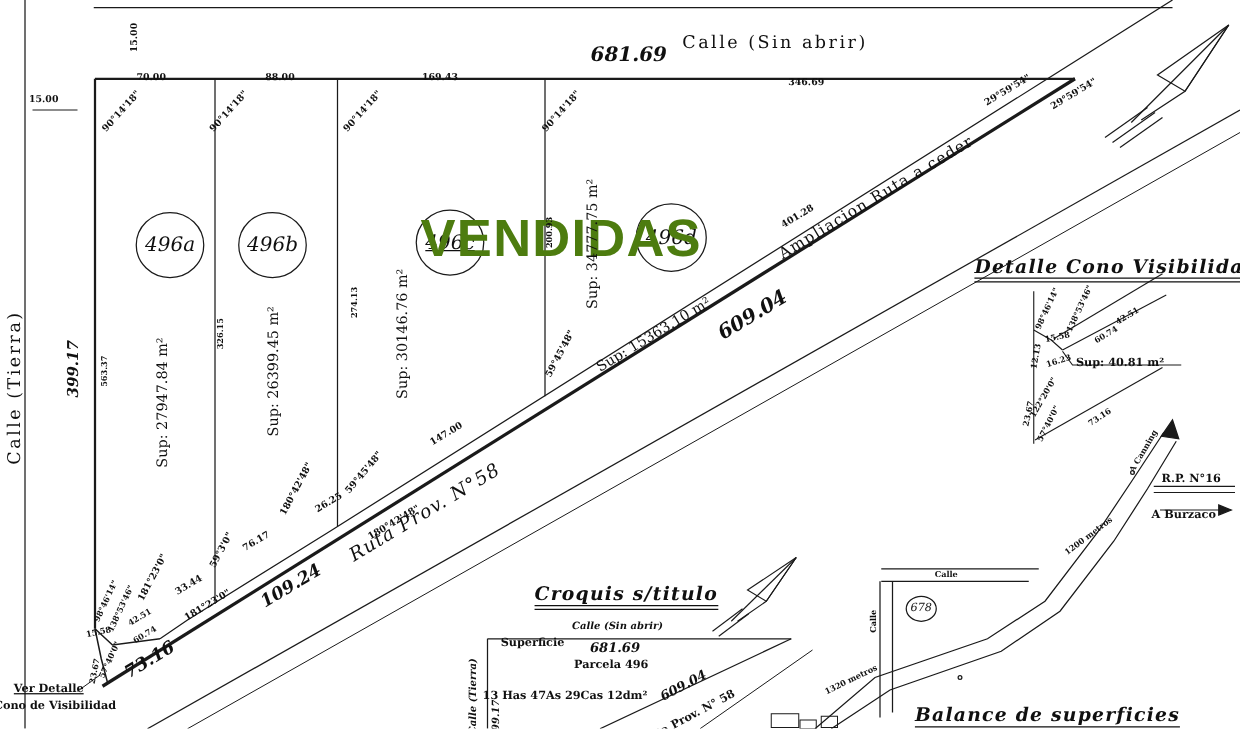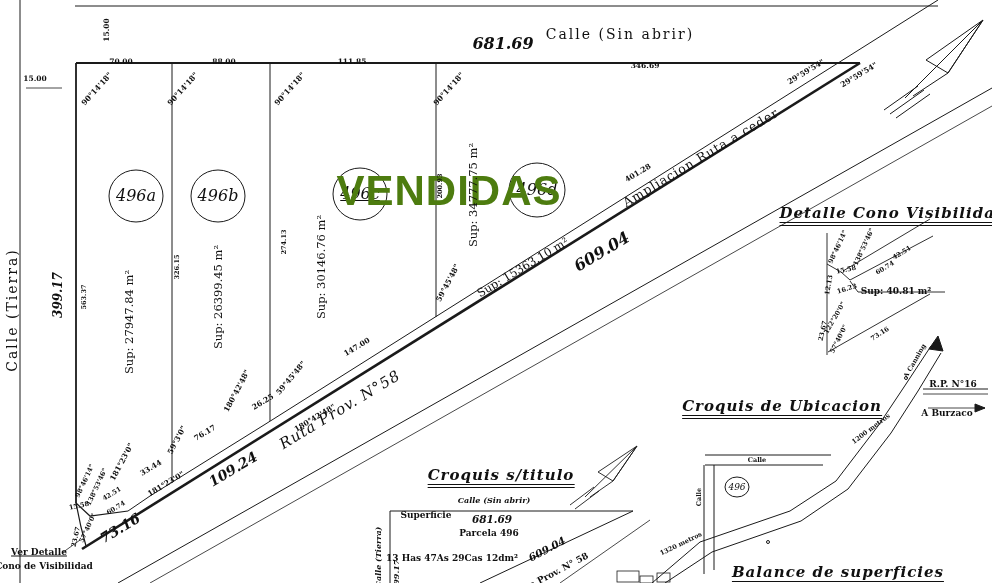--- a/index.html
+++ b/index.html
@@ -132,21 +132,21 @@
     </g>
   </svg>
 
   <div id="labels-layer">
       <div class="lbl dim" style="left: 107px; top: 30px; transform: translate(-50%, -50%) rotate(-90deg);">15.00</div>
       <div class="lbl dim" style="left: 35px; top: 79px; transform: translate(-50%, -50%) rotate(0deg);">15.00</div>
       <div class="lbl dim" style="left: 121px; top: 62px; transform: translate(-50%, -50%) rotate(0deg);">70.00</div>
       <div class="lbl dim" style="left: 97px; top: 89px; transform: translate(-50%, -50%) rotate(-48deg);">90°14'18"</div>
       <div class="lbl dim" style="left: 224px; top: 62px; transform: translate(-50%, -50%) rotate(0deg);">88.00</div>
       <div class="lbl dim" style="left: 183px; top: 89px; transform: translate(-50%, -50%) rotate(-48deg);">90°14'18"</div>
-      <div class="lbl dim" style="left: 352px; top: 62px; transform: translate(-50%, -50%) rotate(0deg);">111.85</div>
+      <div class="lbl dim" style="left: 352px; top: 62px; transform: translate(-50%, -50%) rotate(0deg);">169.43</div>
       <div class="lbl dim" style="left: 290px; top: 89px; transform: translate(-50%, -50%) rotate(-48deg);">90°14'18"</div>
       <div class="lbl dim" style="left: 449px; top: 89px; transform: translate(-50%, -50%) rotate(-48deg);">90°14'18"</div>
       <div class="lbl dim" style="left: 645px; top: 66px; transform: translate(-50%, -50%) rotate(0deg);">346.69</div>
       <div class="lbl numlg" style="left: 503px; top: 44px; transform: translate(-50%, -50%) rotate(0deg);">681.69</div>
       <div class="lbl street" style="left: 620px; top: 34px; transform: translate(-50%, -50%) rotate(0deg);">Calle (Sin abrir)</div>
       <div class="lbl dim" style="left: 806px; top: 72px; transform: translate(-50%, -50%) rotate(-31deg);">29°59'54"</div>
       <div class="lbl dim" style="left: 859px; top: 75px; transform: translate(-50%, -50%) rotate(-31deg);">29°59'54"</div>
       <div class="lbl street" style="left: 12px; top: 310px; transform: translate(-50%, -50%) rotate(-90deg);">Calle (Tierra)</div>
       <div class="lbl numsm" style="left: 58px; top: 295px; transform: translate(-50%, -50%) rotate(-90deg);">399.17</div>
       <div class="lbl parcel" style="left: 136px; top: 196px; transform: translate(-50%, -50%) rotate(0deg);">496a</div>
@@ -196,29 +196,28 @@
       <div class="lbl dimsm" style="left: 902px; top: 253px; transform: translate(-50%, -50%) rotate(-31deg);">42.51</div>
       <div class="lbl dimsm" style="left: 846px; top: 270px; transform: translate(-50%, -50%) rotate(-12deg);">15.58</div>
       <div class="lbl dimsm" style="left: 885px; top: 268px; transform: translate(-50%, -50%) rotate(-31deg);">60.74</div>
       <div class="lbl dimsm" style="left: 829px; top: 285px; transform: translate(-50%, -50%) rotate(-80deg);">12.13</div>
       <div class="lbl dimsm" style="left: 847px; top: 289px; transform: translate(-50%, -50%) rotate(-18deg);">16.23</div>
       <div class="lbl smallb" style="left: 896px; top: 291px; transform: translate(-50%, -50%) rotate(0deg);">Sup: 40.81 m²</div>
       <div class="lbl dimsm" style="left: 835px; top: 318px; transform: translate(-50%, -50%) rotate(-60deg);">122°20'0"</div>
       <div class="lbl dimsm" style="left: 823px; top: 331px; transform: translate(-50%, -50%) rotate(-78deg);">23.67</div>
       <div class="lbl dimsm" style="left: 839px; top: 339px; transform: translate(-50%, -50%) rotate(-63deg);">57°40'0"</div>
       <div class="lbl dimsm" style="left: 880px; top: 334px; transform: translate(-50%, -50%) rotate(-33deg);">73.16</div>
-      <div class="lbl title" style="left: 782px; top: 409px; transform: translate(-50%, -50%) rotate(0deg);">Croquis de Ubicacion</div>
       <div class="lbl dimsm" style="left: 915px; top: 361px; transform: translate(-50%, -50%) rotate(-60deg);">A Canning</div>
       <div class="lbl smallb" style="left: 953px; top: 384px; transform: translate(-50%, -50%) rotate(0deg);">R.P. N°16</div>
       <div class="lbl smallb" style="left: 947px; top: 413px; transform: translate(-50%, -50%) rotate(0deg);">A Burzaco</div>
       <div class="lbl dimsm" style="left: 871px; top: 429px; transform: translate(-50%, -50%) rotate(-37deg);">1200 metros</div>
       <div class="lbl dimsm" style="left: 681px; top: 544px; transform: translate(-50%, -50%) rotate(-26deg);">1320 metros</div>
       <div class="lbl dimsm" style="left: 757px; top: 460px; transform: translate(-50%, -50%) rotate(0deg);">Calle</div>
       <div class="lbl dimsm" style="left: 699px; top: 497px; transform: translate(-50%, -50%) rotate(-90deg);">Calle</div>
-      <div class="lbl parcelsm" style="left: 737px; top: 487px; transform: translate(-50%, -50%) rotate(0deg);">496</div>
+      <div class="lbl parcelsm" style="left: 737px; top: 487px; transform: translate(-50%, -50%) rotate(0deg);">678</div>
       <div class="lbl title" style="left: 501px; top: 478px; transform: translate(-50%, -50%) rotate(0deg);">Croquis s/titulo</div>
       <div class="lbl smallbi" style="left: 494px; top: 500px; transform: translate(-50%, -50%) rotate(0deg);">Calle (Sin abrir)</div>
       <div class="lbl numxs" style="left: 492px; top: 519px; transform: translate(-50%, -50%) rotate(0deg);">681.69</div>
       <div class="lbl smallb" style="left: 489px; top: 533px; transform: translate(-50%, -50%) rotate(0deg);">Parcela 496</div>
       <div class="lbl smallb" style="left: 426px; top: 515px; transform: translate(-50%, -50%) rotate(0deg);">Superficie</div>
       <div class="lbl smallb" style="left: 452px; top: 558px; transform: translate(-50%, -50%) rotate(0deg);">13 Has 47As 29Cas 12dm²</div>
       <div class="lbl numxs" style="left: 547px; top: 549px; transform: translate(-50%, -50%) rotate(-28deg);">609.04</div>
       <div class="lbl smallb" style="left: 551px; top: 575px; transform: translate(-50%, -50%) rotate(-28deg);">Ruta Prov. N° 58</div>
       <div class="lbl smallbi" style="left: 378px; top: 557px; transform: translate(-50%, -50%) rotate(-90deg);">Calle (Tierra)</div>
       <div class="lbl smallbi" style="left: 396px; top: 575px; transform: translate(-50%, -50%) rotate(-90deg);">399.17</div>

